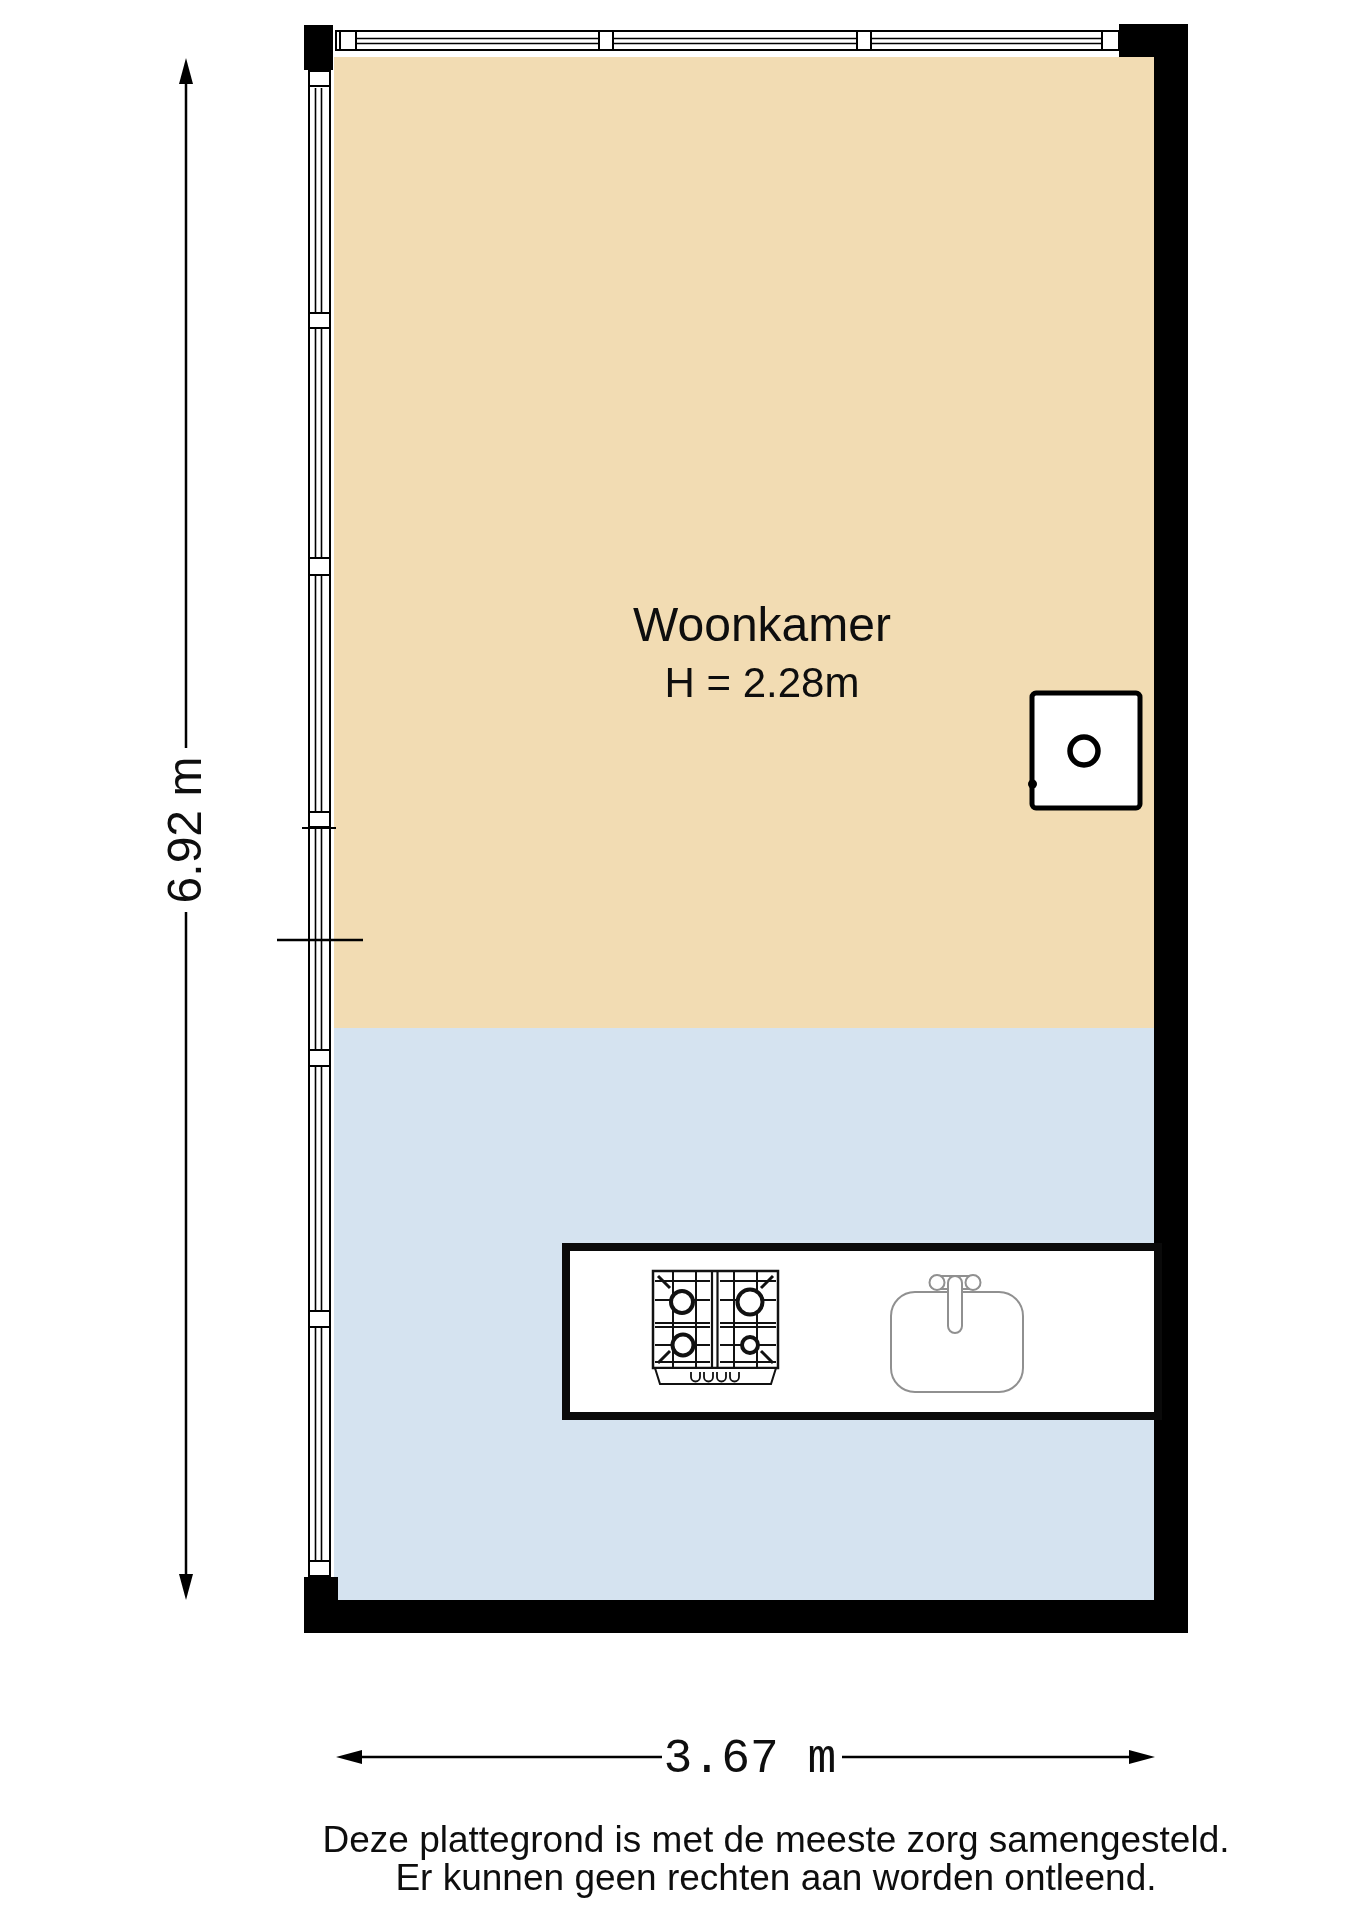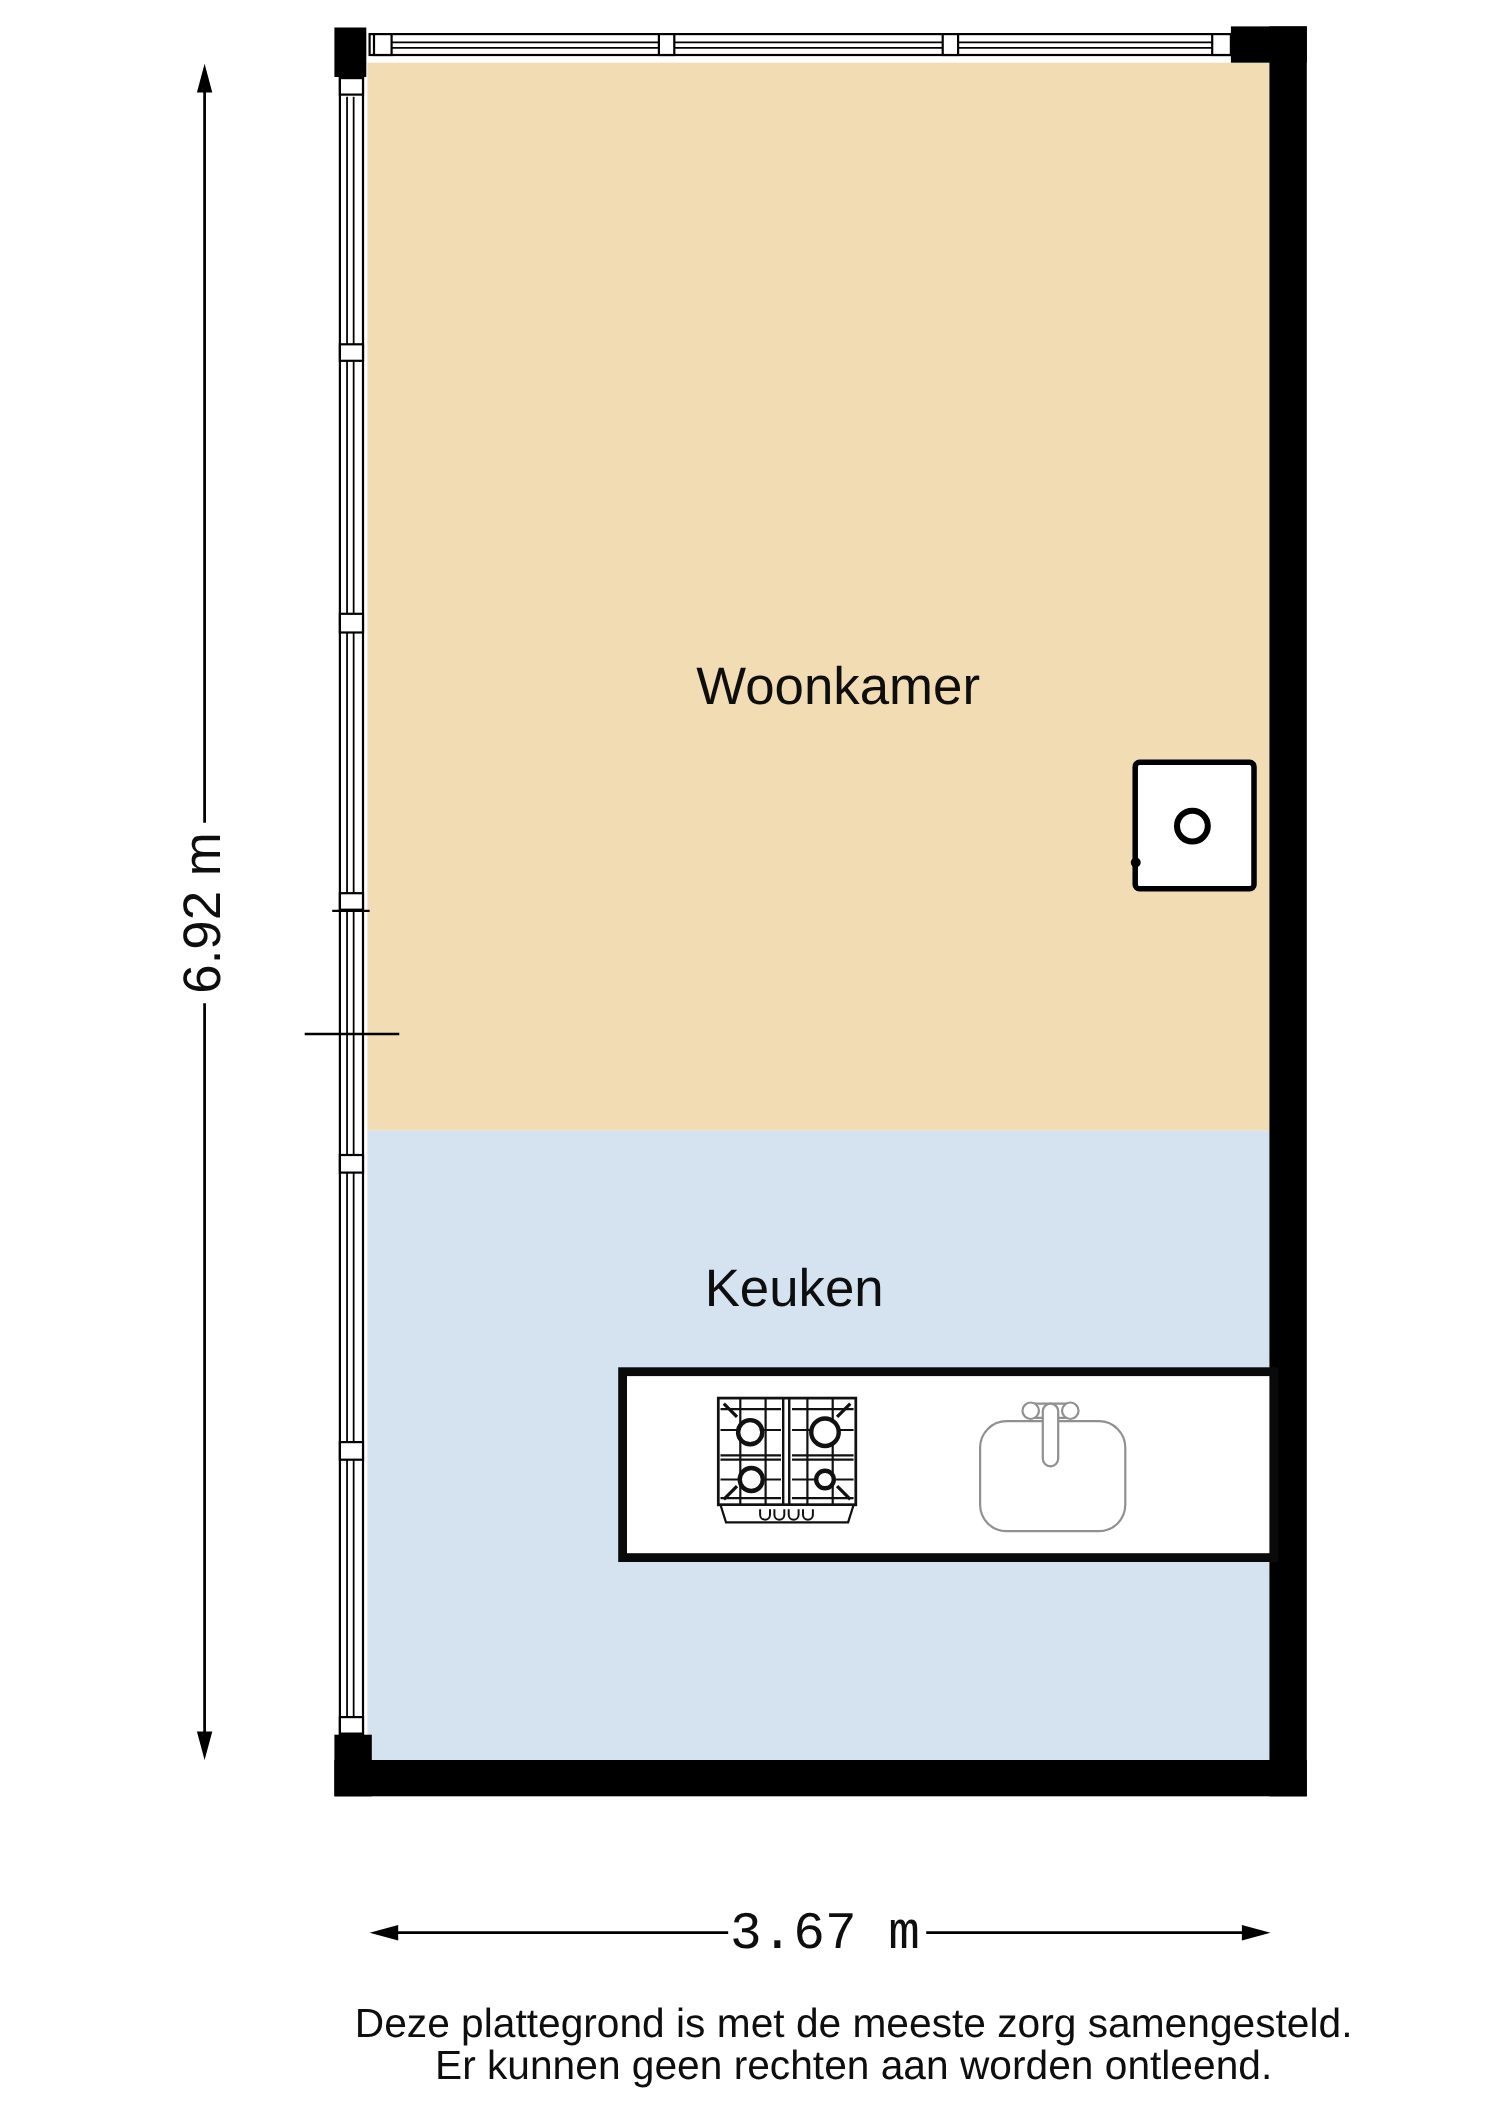--- a/index.html
+++ b/index.html
@@ -128,22 +128,22 @@
     <g stroke="#000" fill="#000">
       <line x1="360" y1="1757" x2="662" y2="1757" stroke-width="2.5"></line>
       <line x1="842" y1="1757" x2="1131" y2="1757" stroke-width="2.5"></line>
       <polygon points="336,1757 362,1750 362,1764" stroke="none"></polygon>
       <polygon points="1155,1757 1129,1750 1129,1764" stroke="none"></polygon>
     </g>
   </svg>
 
   <div class="lbl room-label" style="left:562px; top:599px; width:400px;">Woonkamer</div>
 
+  <div class="lbl height-label" style="left:562px; top:661px; width:400px;">H = 2.28m</div>
 
-  <div class="lbl room-label" style="left:522px; top:1146px; width:400px;">Keuken</div>
 
   <div class="lbl dim-label v-dim" style="left:35px; top:804px; width:300px; height:52px;">6.92 m</div>
 
   <div class="lbl dim-label" style="left:550px; top:1733px; width:400px;font-family:Liberation Mono, monospace;">3.67 m</div>
 
   <div class="lbl disclaimer" style="left:176px; top:1820px; width:1200px;">Deze plattegrond is met de meeste zorg samengesteld.</div>
 
   <div class="lbl disclaimer" style="left:176px; top:1858px; width:1200px;">Er kunnen geen rechten aan worden ontleend.</div>
 
 </div>

